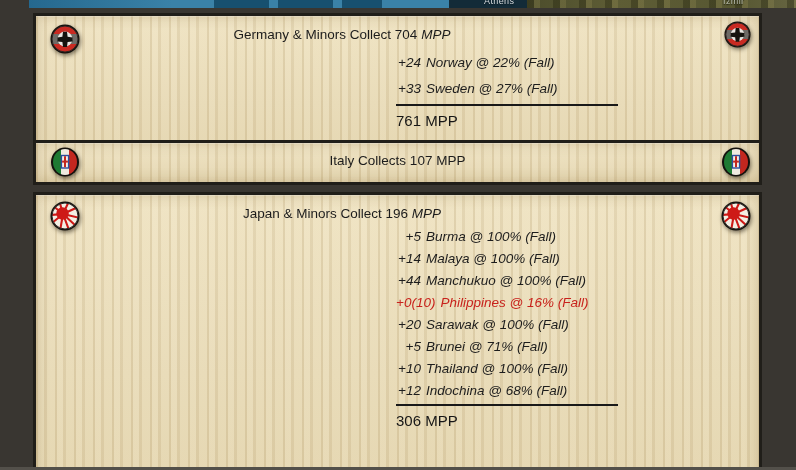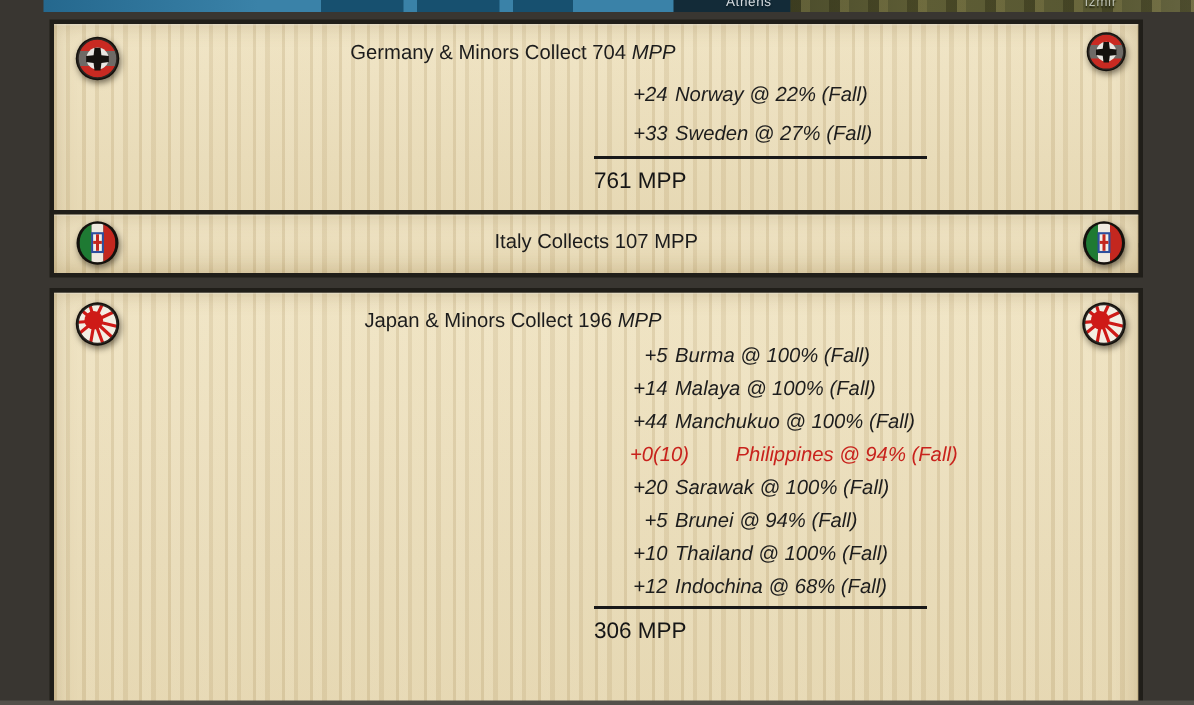--- a/index.html
+++ b/index.html
@@ -72,25 +72,25 @@
   .panel-germany .flag{top:8px;}
   .panel-germany .flag.right{top:5px;width:27px;height:27px;}
   .panel-italy .flag{top:4px;}
   .panel-japan .flag{top:6px;}
 
   .rows{
     margin-left:360px;margin-top:7px;
     font-style:italic;font-size:13.5px;color:#1d1d1d;
   }
   .panel-japan .rows{margin-top:4px;}
-  .row{display:flex;line-height:26px;margin-left:24px;}
+  .row{display:flex;line-height:26px;}
   .panel-japan .row{line-height:22px;}
   .row .num{min-width:25px;text-align:right;white-space:pre;}
   .row .rest{margin-left:5px;white-space:nowrap;}
-  .row.red{color:#c8221c;gap:26px;}
+  .row.red{color:#c8221c;}
   .sum-divider{
     width:222px;border-bottom:2px solid #191919;margin:2px 0 3px;
   }
   .total{
     font-style:normal;font-size:15px;line-height:24px;color:#161616;
   }
 
   .bottom-edge{
     position:absolute;left:0;bottom:0;width:796px;height:3px;
     background:#53504a;
@@ -199,29 +199,29 @@
     <div class="row">
       <span class="num">+14</span>
       <span class="rest">Malaya @ 100% (Fall)</span>
     </div>
     <div class="row">
       <span class="num">+44</span>
       <span class="rest">Manchukuo @ 100% (Fall)</span>
     </div>
     <div class="row red">
       <span class="num">+0(10)</span>
-      <span class="rest">Philippines @ 94% (Fall)</span>
+      <span class="rest">Philippines @ 16% (Fall)</span>
     </div>
     <div class="row">
       <span class="num">+20</span>
       <span class="rest">Sarawak @ 100% (Fall)</span>
     </div>
     <div class="row">
       <span class="num">+5</span>
-      <span class="rest">Brunei @ 94% (Fall)</span>
+      <span class="rest">Brunei @ 71% (Fall)</span>
     </div>
     <div class="row">
       <span class="num">+10</span>
       <span class="rest">Thailand @ 100% (Fall)</span>
     </div>
     <div class="row">
       <span class="num">+12</span>
       <span class="rest">Indochina @ 68% (Fall)</span>
     </div>
     <div class="sum-divider"></div>

